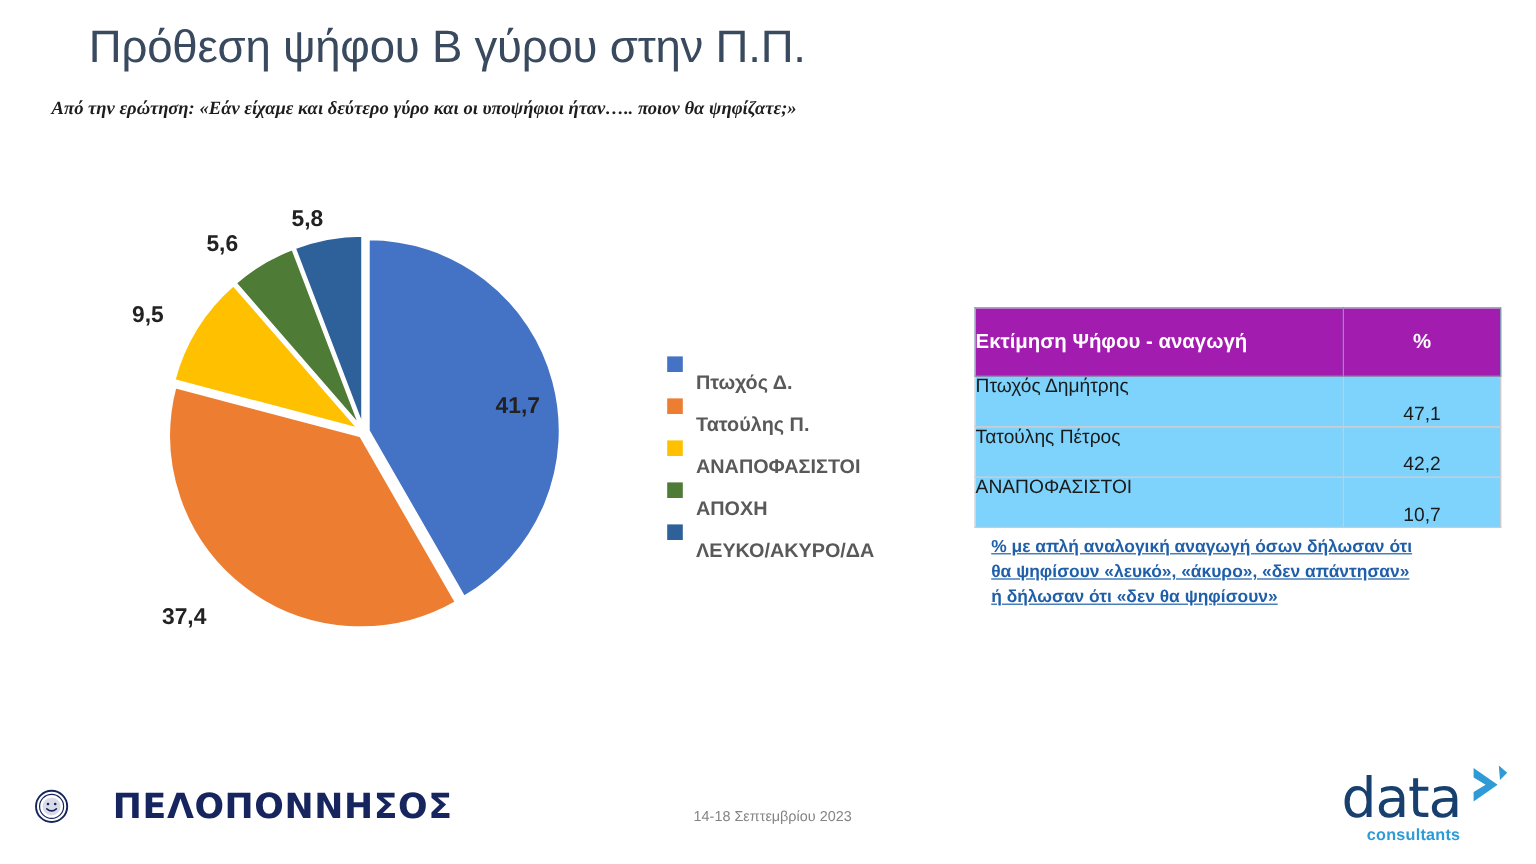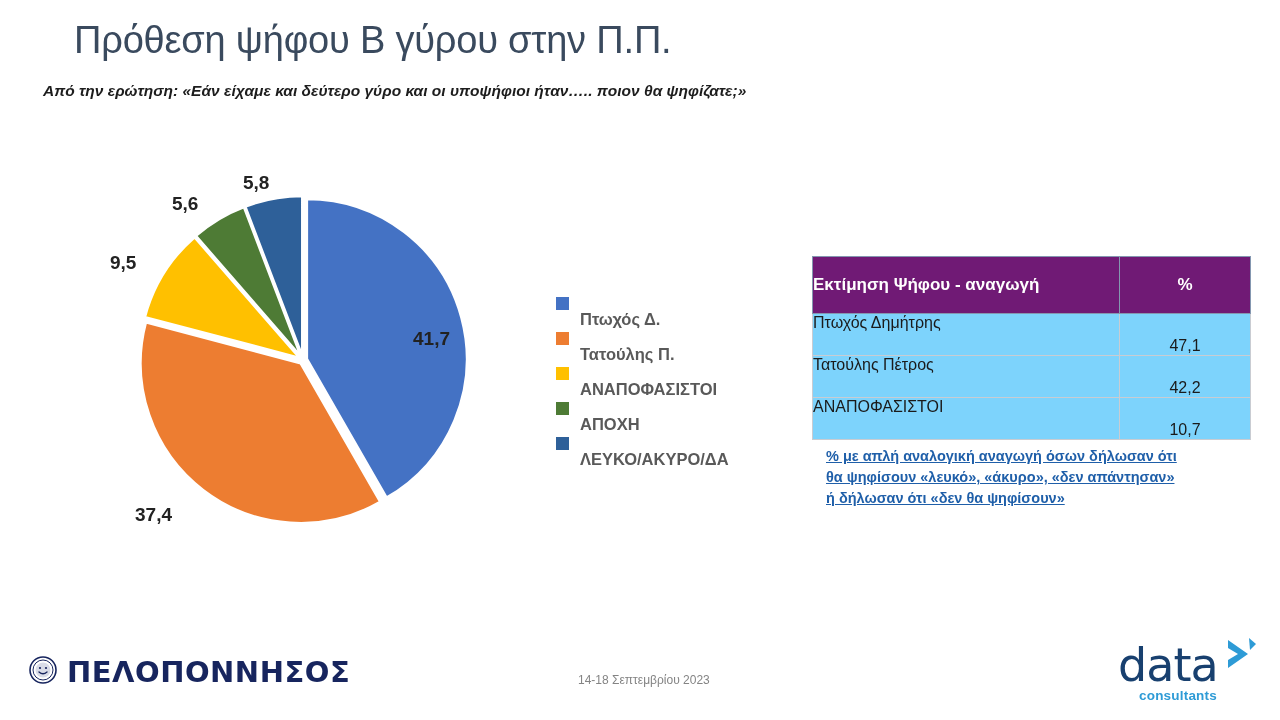--- a/index.html
+++ b/index.html
@@ -29,21 +29,21 @@
   }
   #slide-subtitle {
     position: absolute;
     left: 43px;
     top: 82px;
     font-size: 15.5px;
     font-style: italic;
     font-weight: bold;
     color: #1d1d1d;
     white-space: nowrap;
-    font-family: Liberation Sans, sans-serif;
+    font-family: Liberation Serif, serif;
   }
 
   
   #pie-chart-area {
     position: absolute;
     left: 110px;
     top: 160px;
     width: 470px;
     height: 400px;
   }
@@ -91,21 +91,21 @@
     width: 436px;
     border-collapse: collapse;
     table-layout: fixed;
   }
   #estimate-table th,
   #estimate-table td {
     border: 1px solid #c9ccd2;
     padding: 0;
   }
   #estimate-table thead th {
-    background: #701a75;
+    background: #a21caf;
     color: #ffffff;
     font-size: 17px;
     font-weight: bold;
     height: 56px;
     vertical-align: middle;
     border-color: #8497B0;
   }
   th.th-label {
     text-align: left;
     padding-left: 12px;
@@ -144,20 +144,22 @@
     line-height: 1.45;
   }
   #table-footnote span { text-decoration: underline; }
 
   
   #peloponnisos-logo {
     position: absolute;
     left: 28px;
     top: 655px;
     display: flex;
+    align-items: center;
+    gap: 27px;
   }
   #peloponnisos-seal { flex: 0 0 auto; margin-right: 9px; }
   #peloponnisos-wordmark {
     font-size: 29px;
     font-weight: bold;
     color: #17255E;
     letter-spacing: 0.5px;
     font-family: "DejaVu Sans", sans-serif;
   }
 

